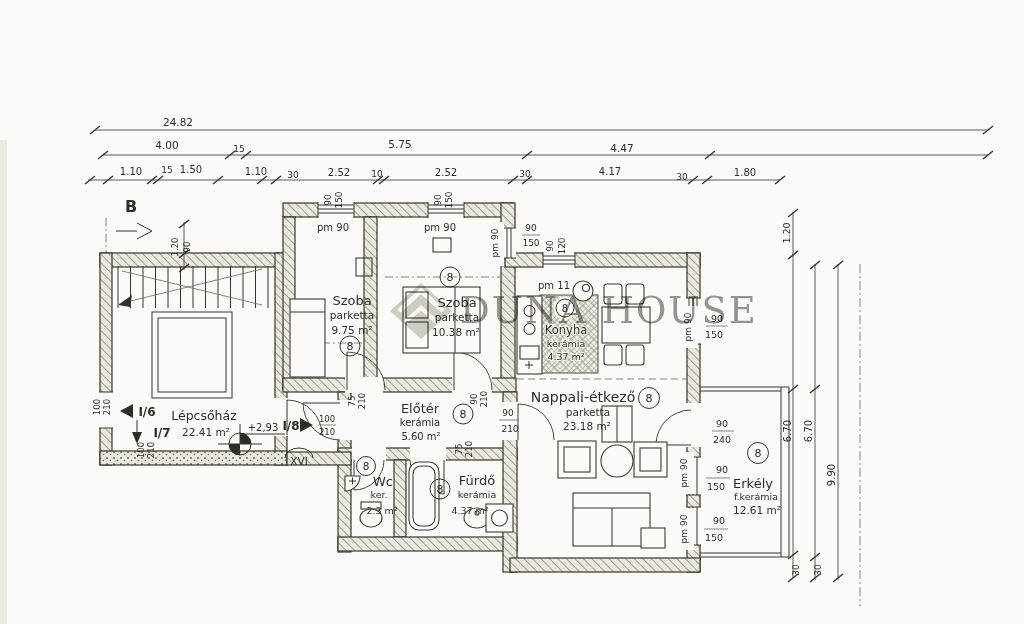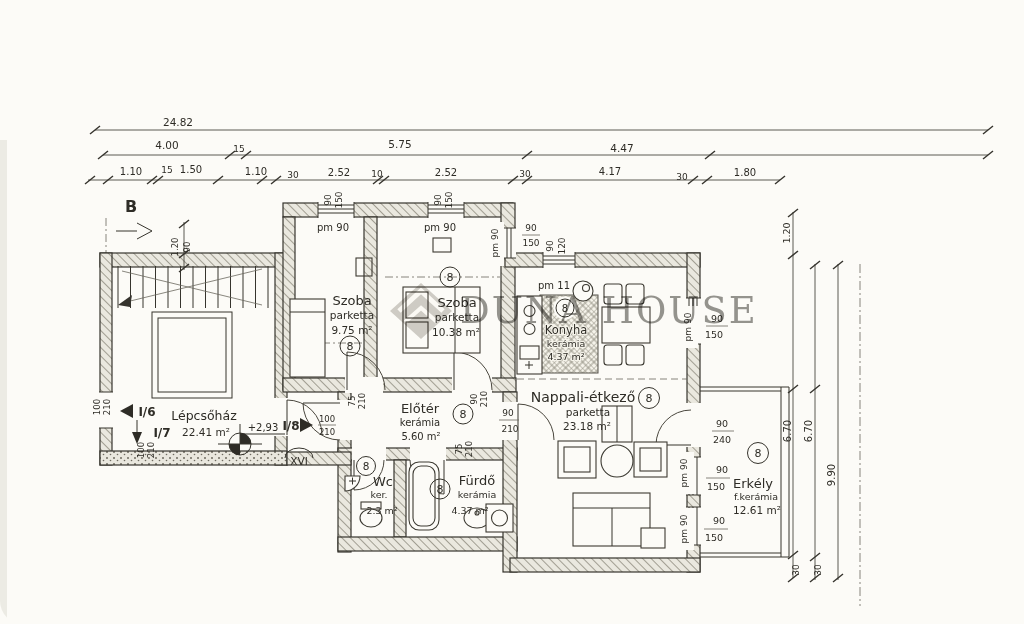--- a/index.html
+++ b/index.html
@@ -1,16 +1,16 @@
 <!DOCTYPE html>
 <html><head>
 <meta charset="utf-8">
 <style>
   html,body{margin:0;padding:0;background:#fcfbf7;}
-  .page{position:relative;width:1024px;height:624px;background:#fcfbf7;overflow:hidden;border-radius:23px;}
+  .page{position:relative;width:1024px;height:624px;background:#fcfbf7;overflow:hidden;}
   text{font-family:"DejaVu Sans",sans-serif;fill:#2e2c26;}
   .wm-text{font-family:"DejaVu Serif",serif;}
   .ln{stroke:#4a473e;stroke-width:0.9;fill:none;}
   .lnl{stroke:#6b685e;stroke-width:0.8;fill:none;}
   .wl{stroke:#36342d;stroke-width:1.2;}
   .th{stroke:#36342d;stroke-width:1;fill:none;}
   .fur{fill:#fcfbf7;stroke:#3c3a32;stroke-width:1.1;}
   .furn{fill:none;stroke:#3c3a32;stroke-width:1.1;}
   .gap{fill:#fcfbf7;stroke:none;}
   .arc{fill:none;stroke:#4a473e;stroke-width:1;}

